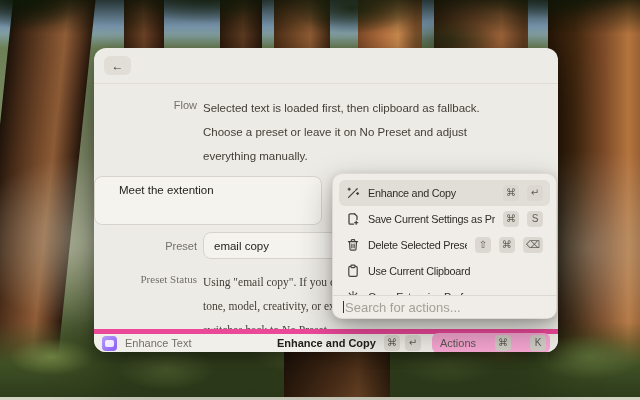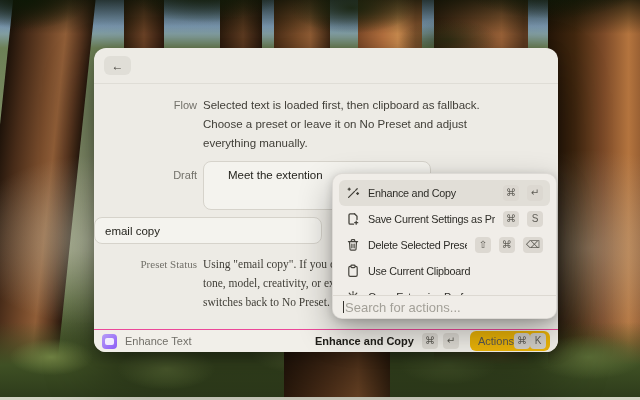--- a/index.html
+++ b/index.html
@@ -53,42 +53,42 @@
     box-shadow:0 24px 50px rgba(0,0,0,.45),0 4px 14px rgba(0,0,0,.25); }
   .panel-header { height:36px; display:flex; align-items:center; padding:0 10px;
     border-bottom:1px solid #dfddd6; }
   .back-btn { width:27px; height:19px; border:none; border-radius:6px; background:#e0ded7;
     color:#3c3a34; font-size:12px; line-height:1; cursor:pointer;
     display:grid; place-items:center; font-family:inherit; }
 
   .form { padding:12px 0 0 0; }
   .row { display:grid; grid-template-columns:103px auto; column-gap:6px; align-items:start; }
   .row .lbl { text-align:right; font-size:11px; color:#73716a; padding-top:2px; line-height:15.5px; }
-  .desc { width:334px; font-size:11.5px; line-height:19px; color:#403e37; white-space:pre-line; }
+  .desc { width:334px; font-size:11.5px; line-height:24px; color:#403e37; white-space:pre-line; }
   .fld { width:228px; border:1px solid #d6d3cb; border-radius:8px;
     background:rgba(252,251,247,.5); font-family:inherit; font-size:11.5px; color:#26251f;
     padding:0 10px; outline:none; }
   textarea.fld { height:49px; padding:7px 24px; resize:none; font-weight:500; }
   input.fld { height:27px; }
   .mt8 { margin-top:8px; } .mt6 { margin-top:7px; } .mt10 { margin-top:11px;font-family:Liberation Serif, serif; }
   .row .lbl-mid { padding-top:7px; }
 
   
   .statusbar { position:absolute; left:0; right:0; bottom:0; height:23px; background:#f1efe9;
-    border-top:1px solid #ec4899; display:flex; align-items:center; padding:0 8px; gap:8px; }
+    border-top:5px solid #ec4899; display:flex; align-items:center; padding:0 8px; gap:8px; }
   .appicon { width:15px; height:15px; border-radius:4px; flex:0 0 auto;
     background:linear-gradient(135deg,#b79df7,#8b5cf6); position:relative; }
   .appicon::after { content:""; position:absolute; left:3px; top:4px; width:9px; height:7px;
     border-radius:2px; background:rgba(255,255,255,.85); }
   .appname { font-size:11px; color:#716f68; flex:1; }
   .sb-right { display:flex; align-items:center; gap:5px; }
   .sb-primary { font-size:11px; font-weight:700; color:#21201b; margin-right:3px; }
   .kbd { min-width:16px; height:16px; padding:0 3px; border-radius:4px; background:#dedbd4;
     color:#5f5d56; font-size:10px; line-height:16px; text-align:center; }
-  .actions-group { display:flex; align-items:center; gap:0; background:#eab308;
+  .actions-group { display:flex; align-items:center; gap:19px; background:#f9a8d4;
     border-radius:6px; padding:2px 4px 2px 8px; margin-left:6px; }
   .actions-label { font-size:11px; color:#5b5952; }
   .actions-group .kbd { background:#d2cfc8; }
 
   
   .popup { position:absolute; left:332px; top:173px; width:225px; height:146px;
     background:#f0ede8; border:1px solid rgba(0,0,0,.08); border-radius:10px;
     box-shadow:0 14px 34px rgba(0,0,0,.32),0 2px 8px rgba(0,0,0,.16);
     padding:6px 6px 0 6px; overflow:hidden; }
   .pitem { height:26px; border-radius:6px; display:flex; align-items:center; gap:8px;
@@ -135,25 +135,25 @@
 
     <div class="form">
       <div class="row">
         <div class="lbl">Flow</div>
         <div class="desc">Selected text is loaded first, then clipboard as fallback.
 Choose a preset or leave it on No Preset and adjust
 everything manually.</div>
       </div>
 
       <div class="row mt8">
-        <div class="lbl lbl-mid">Draft</div>
         <textarea class="fld" style="">Meet the extention</textarea>
       </div>
 
       <div class="row mt6">
+        <div class="lbl lbl-mid">Preset</div>
         <input class="fld" value="email copy" style="">
       </div>
 
       <div class="row mt10">
         <div class="lbl">Preset Status</div>
         <div class="desc">Using "email copy". If you change the
 tone, model, creativity, or extra settings, it
 switches back to No Preset.</div>
       </div>
 

